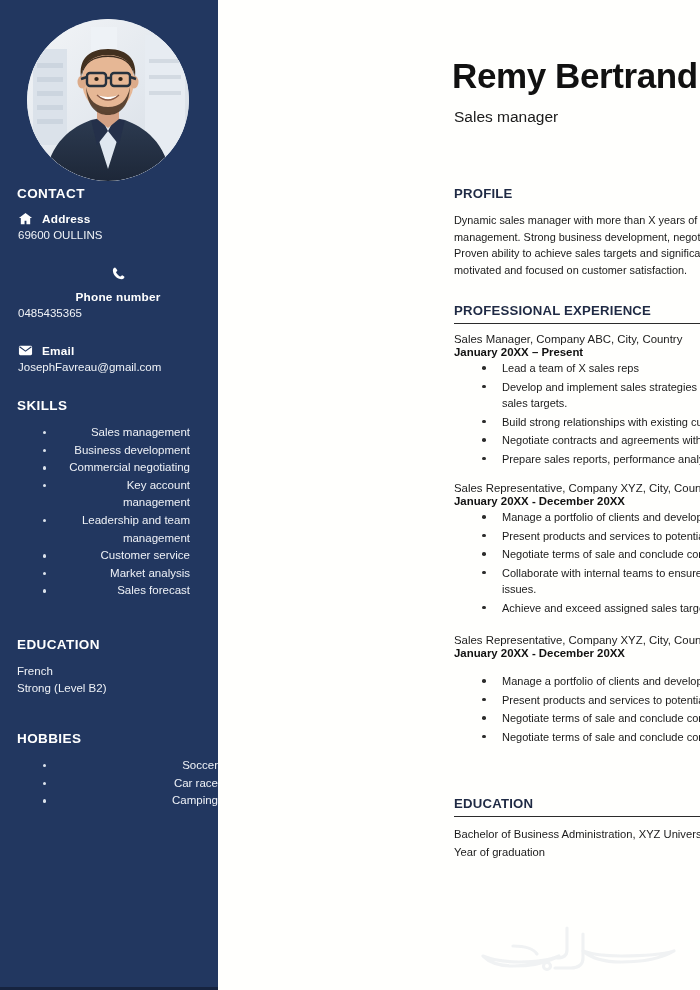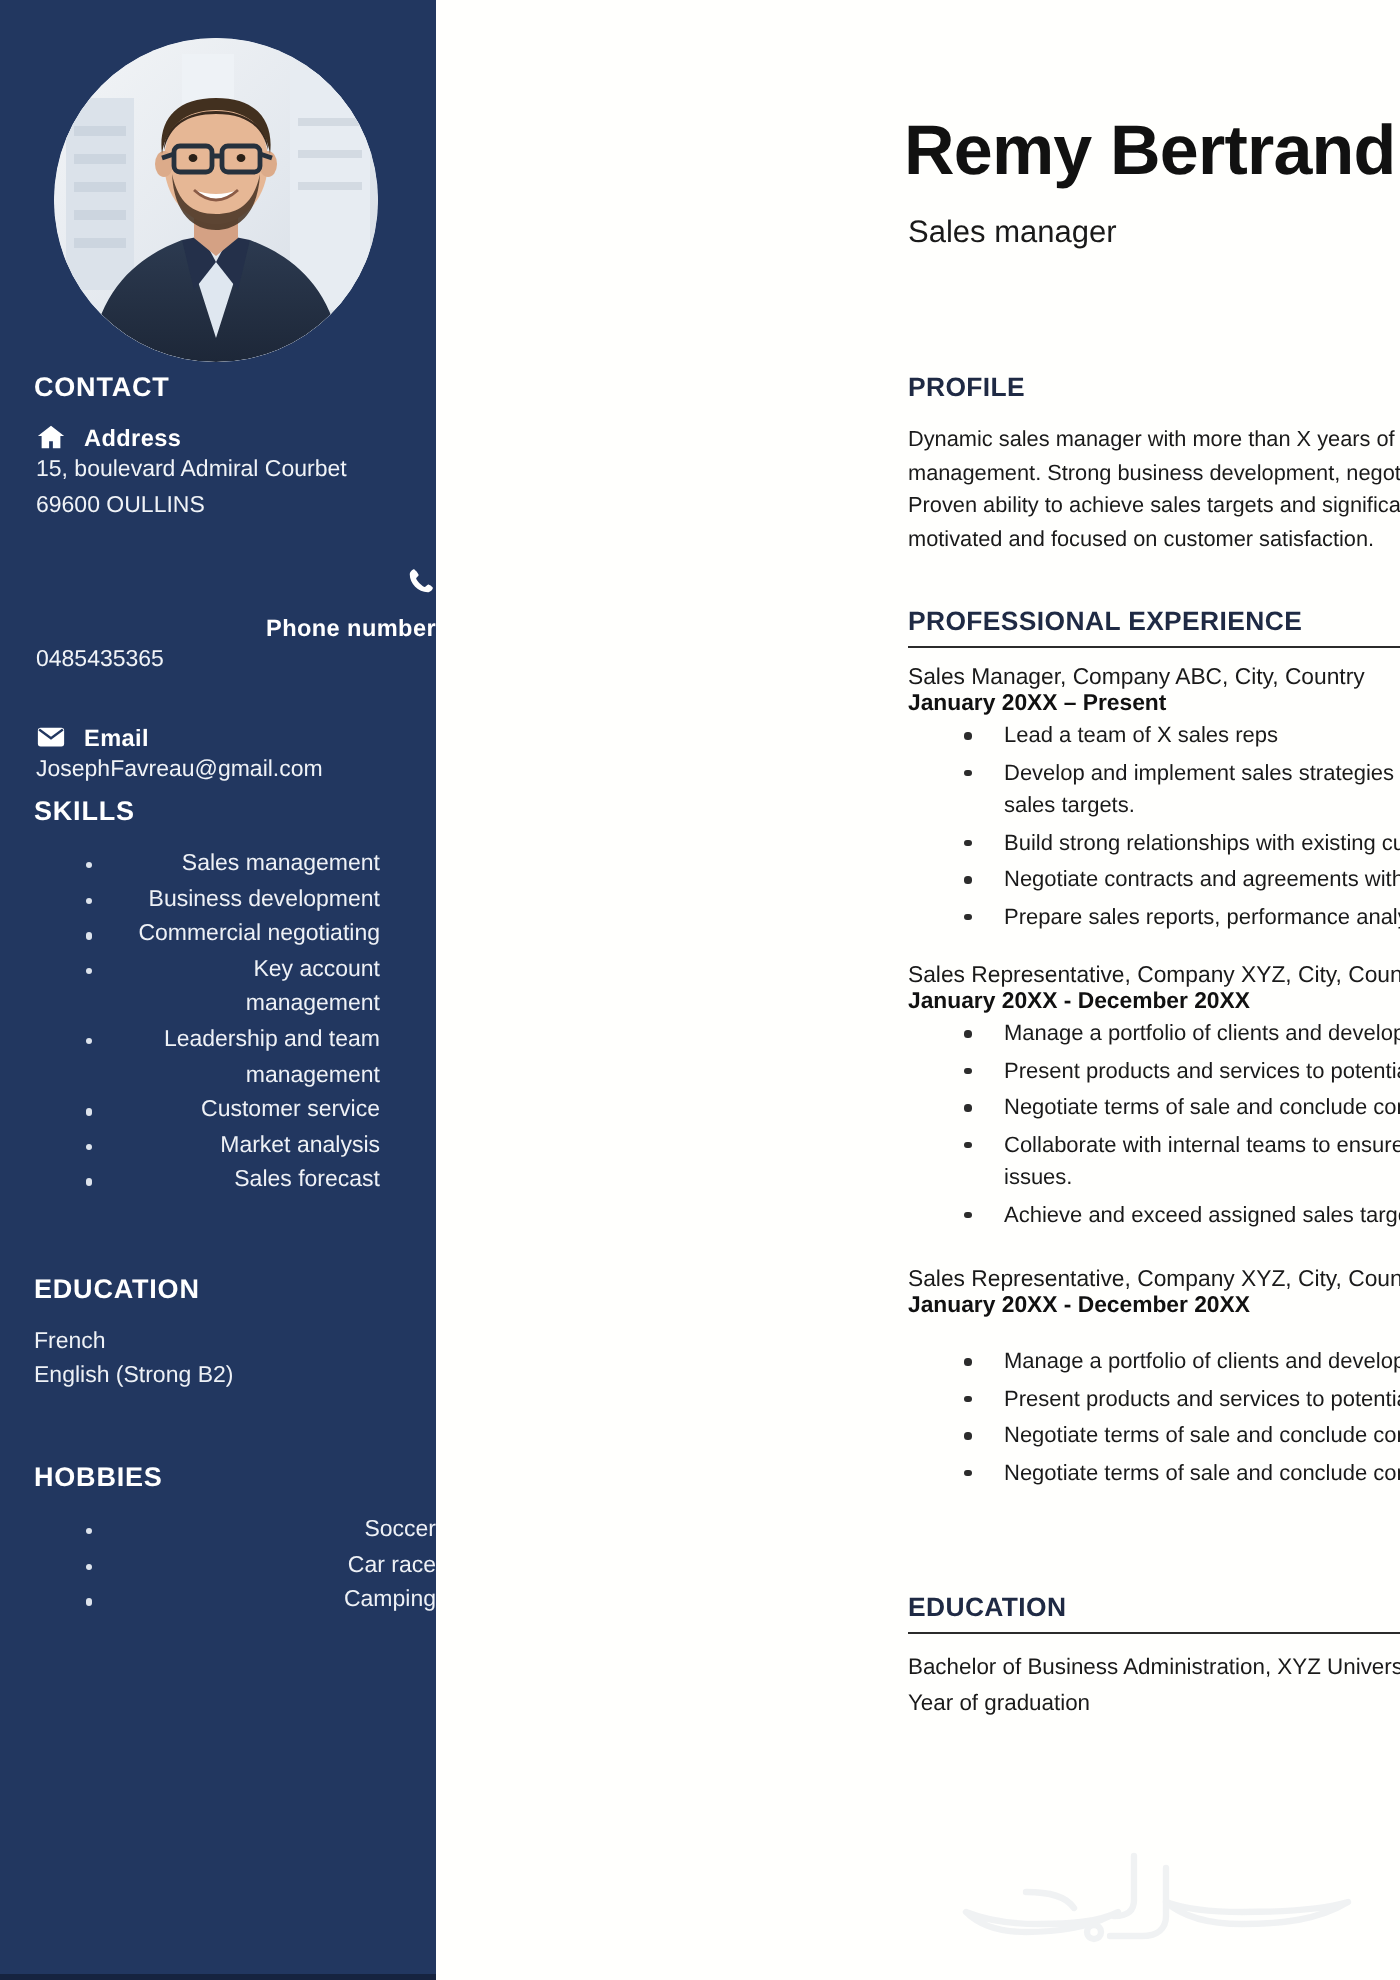--- a/index.html
+++ b/index.html
@@ -22,21 +22,21 @@
   .photo-ring { width:162px; height:162px; border-radius:50%; overflow:hidden;
                 background:#dfe6ee; position:relative; }
   .photo-svg { display:block; width:162px; height:162px; }
 
   .side-h {
     font-size:13.5px; font-weight:bold; letter-spacing:0.4px;
     color:#ffffff; margin-left:17px;
   }
 
   .contact-block { position:absolute; left:0; top:186px; width:218px; }
-  .ci-row { display:flex; align-items:flex-end; gap:9px; margin-left:18px; margin-top:10px; }
+  .ci-row { display:flex; align-items:center; gap:9px; margin-left:18px; margin-top:10px; }
   .ci-icon { width:15px; height:15px; display:inline-block; flex:0 0 15px; }
   .ci-icon svg { display:block; }
   .ci-label { font-size:11.8px; font-weight:bold; color:#ffffff; letter-spacing:.2px; }
   .ci-val { font-size:11.5px; color:#f0f3f7; margin-left:18px; line-height:1.45; margin-top:1px; }
 
   .skills-block { position:absolute; left:0; top:398px; width:190px; }
   .langs-block  { position:absolute; left:0; top:637px; width:218px; }
   .hobbies-block{ position:absolute; left:0; top:731px; width:218px; }
 
   ul.side-list { list-style:none; margin:11px 0 0 43px;text-align:right; }
@@ -169,21 +169,20 @@
       <div class="side-h">CONTACT</div>
 
       <div class="ci-row">
         <span class="ci-icon">
           <svg width="15" height="15" viewBox="0 0 24 24" fill="#ffffff">
             <path d="M12 3 L1.5 11.2 h3 V21 h6 v-5.6 h3 V21 h6 v-9.8 h3 Z"></path>
           </svg>
         </span>
         <span class="ci-label">Address</span>
       </div>
-      <div class="ci-val">15, boulevard Admiral Courbet</div>
       <div class="ci-val">69600 OULLINS</div>
 
       <div class="ci-row" style="margin-top:22px;flex-direction:column;">
         <span class="ci-icon">
           <svg width="15" height="15" viewBox="0 0 24 24" fill="#ffffff">
             <path d="M6.6 2.5 C5 2.5 3 4.6 3 6.6 c0 7.6 6.8 14.4 14.4 14.4 2 0 4.1-2 4.1-3.6 0-.6-2.9-2.6-3.7-2.6-.9 0-2 2-2.7 2-1.6 0-7-5.4-7-7 0-.7 2-1.8 2-2.7 0-.8-2-3.6-2.6-3.6z"></path>
           </svg>
         </span>
         <span class="ci-label">Phone number</span>
       </div>
@@ -212,21 +211,21 @@
         <li>Customer service</li>
         <li>Market analysis</li>
         <li>Sales forecast</li>
       </ul>
     </section>
 
     <section class="langs-block">
       <div class="side-h">EDUCATION</div>
       <div class="lang-lines">
         <div>French</div>
-        <div>English (Strong B2)</div>
+        <div>Strong (Level B2)</div>
       </div>
     </section>
 
     <section class="hobbies-block">
       <div class="side-h">HOBBIES</div>
       <ul class="side-list">
         <li>Soccer</li>
         <li>Car race</li>
         <li>Camping</li>
       </ul>

